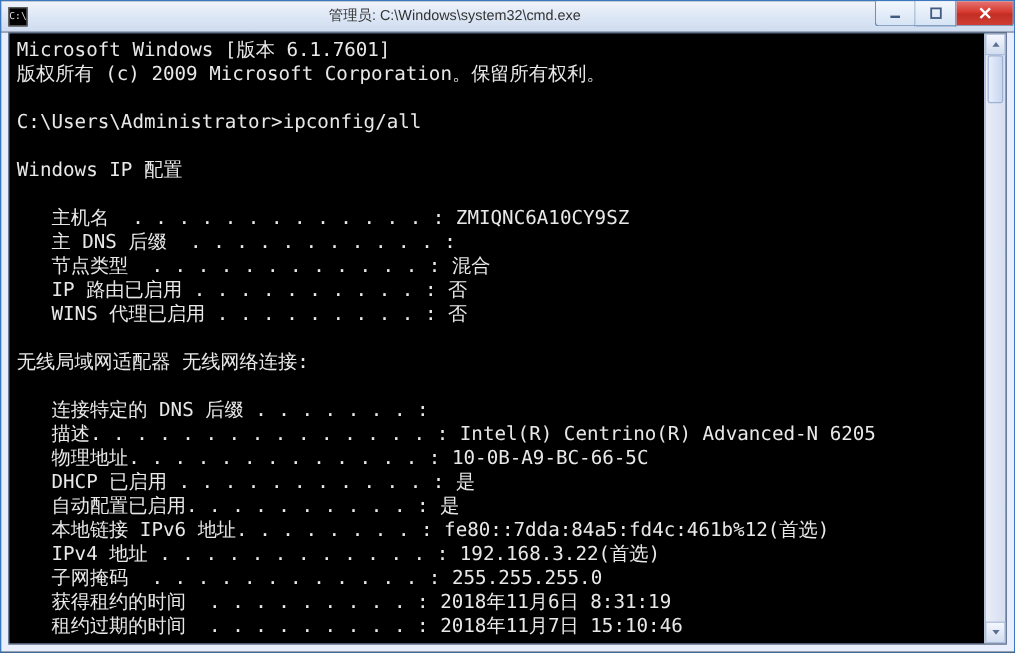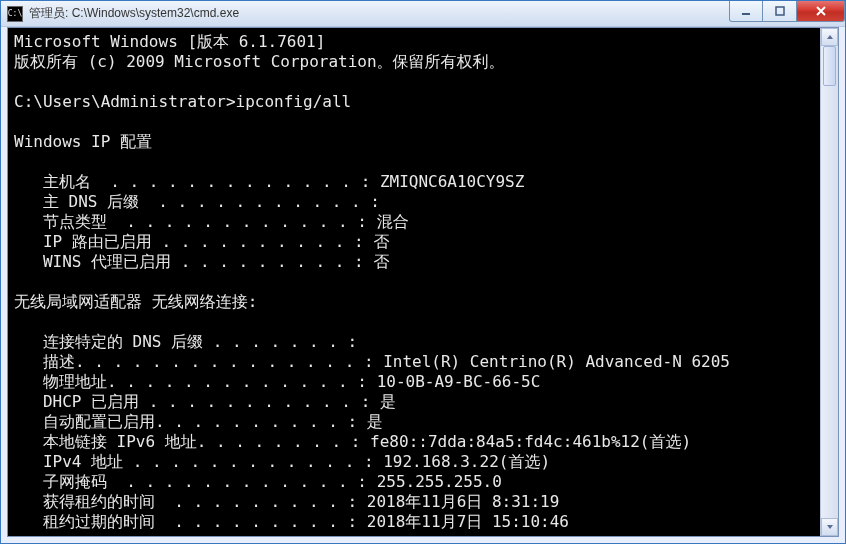--- a/index.html
+++ b/index.html
@@ -23,20 +23,21 @@
     width: 16px; height: 16px; background: #000;
     border: 1px solid #666;
     display:flex; align-items:center; justify-content:center;
     margin-right: 6px;
   }
   .titlebar .app-icon span { color:#ddd; font-size:8px; line-height:8px; font-family: monospace;}
   .titlebar .title-text {
     font-size: 12px; color: #333;
     flex: 1;
     white-space: nowrap;
+    text-align: center;
   }
   .win-buttons {
     display:flex; align-items:flex-start; height:100%;
   }
   .win-btn {
     width: 34px; height: 21px;
     margin-top:0;
     border:1px solid #6f8fb5;
     background: linear-gradient(to bottom, #f2f7fd, #d6e4f4);
     display:flex; align-items:center; justify-content:center;

